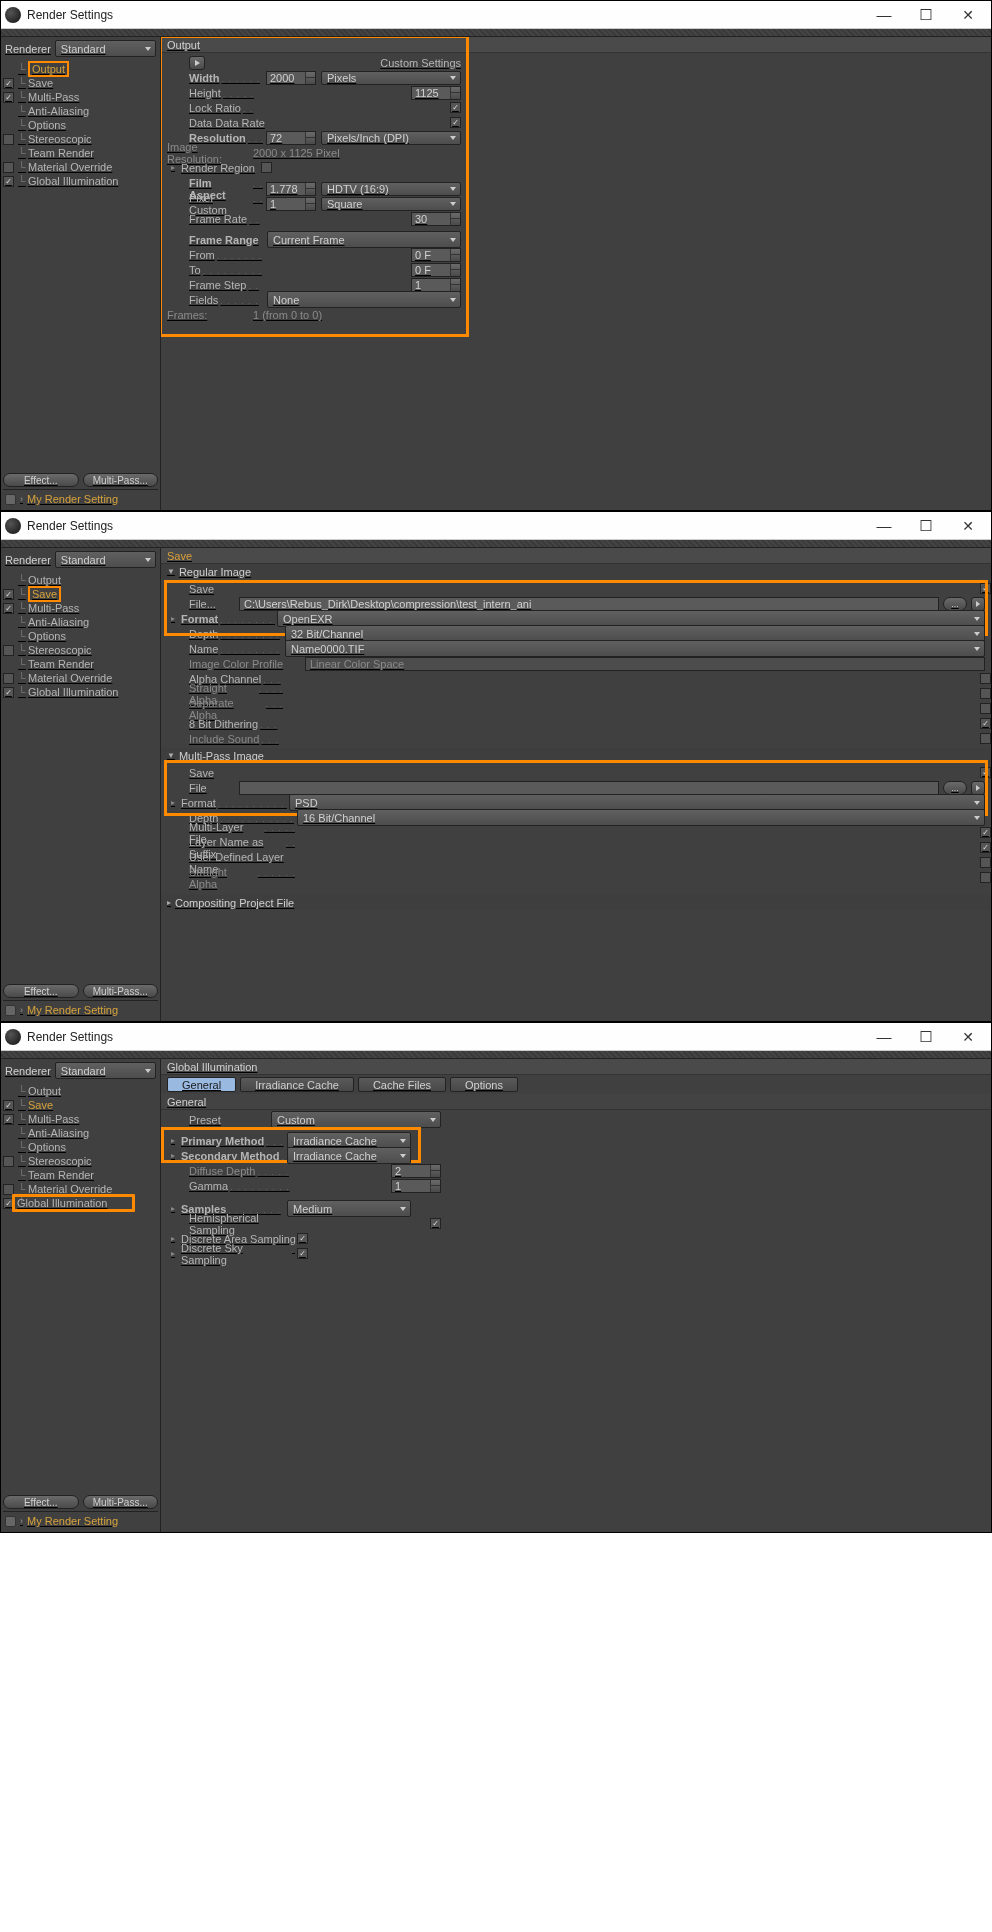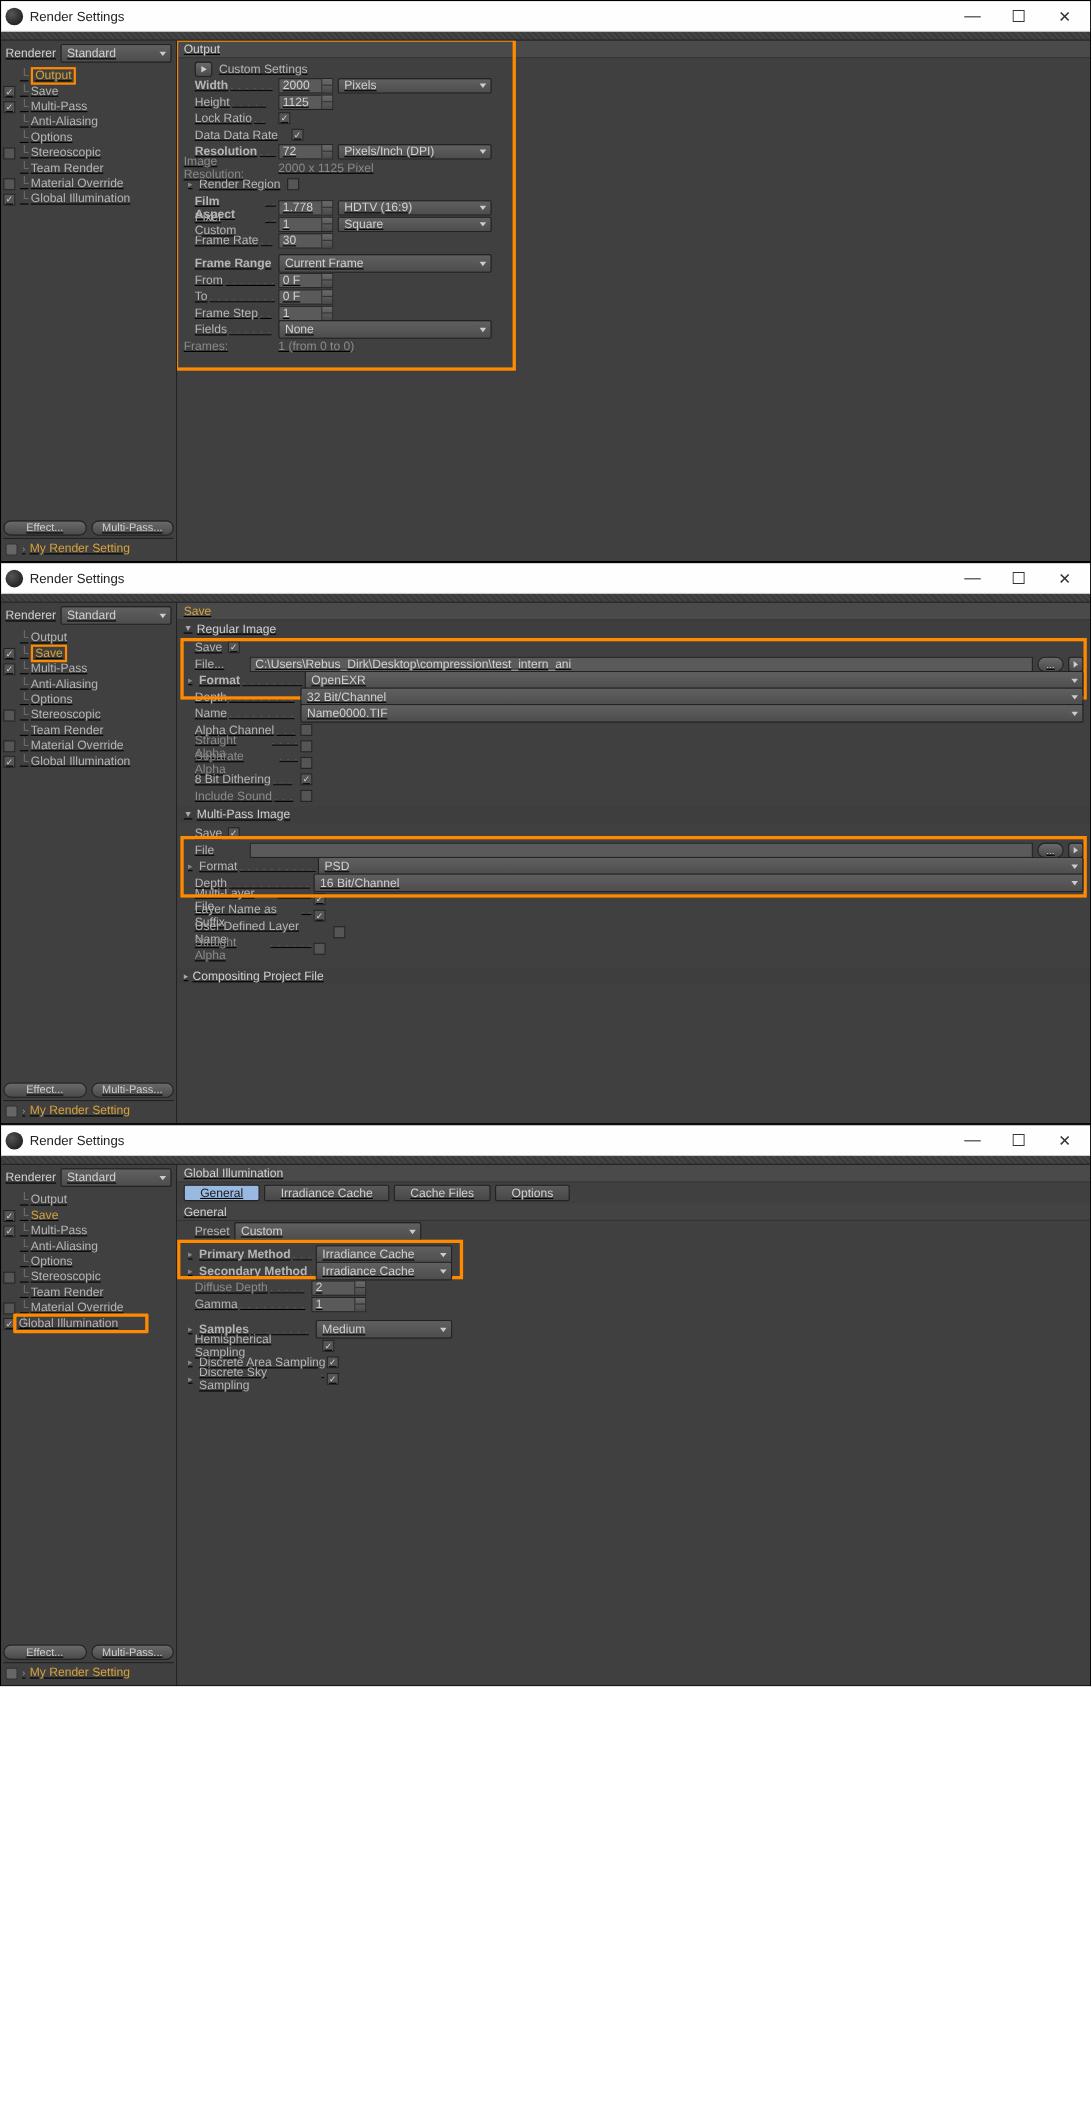--- a/index.html
+++ b/index.html
@@ -51,21 +51,21 @@
   .preset-row{display:flex;align-items:center;gap:4px;padding:3px 2px;font-size:11px;color:var(--yellow);border-top:1px solid #222;}
   .preset-row .ico{width:11px;height:11px;background:#666;border:1px solid #333;border-radius:2px;}
   .preset-row .arrow{color:#999;font-size:9px;}
   .content{flex:1;background:var(--panel);overflow:hidden;position:relative;}
   .section-title{background:#4a4a4a;font-size:11px;color:var(--text-light);padding:2px 6px;height:16px;display:flex;align-items:center;border-bottom:1px solid #333;}
   .section-title.yellow{color:var(--yellow);}
   .group-header{background:#3e3e3e;font-size:11px;color:var(--text-light);padding:1px 6px;height:15px;display:flex;align-items:center;gap:4px;}
   .group-header .tri{font-size:8px;color:#aaa;}
   .form{padding:2px 0;}
   .form-row{display:flex;align-items:center;height:15px;font-size:11px;color:var(--text);padding-left:10px;}
-  .form-row.indent{padding-left:16px;}
+  .form-row.indent{padding-left:28px;justify-content:space-between;}
   .form-row .expand{width:10px;color:#888;font-size:8px;}
   .form-row .label{display:flex;align-items:baseline;flex-shrink:0;}
   .form-row .label .dots{color:#666;letter-spacing:1px;font-size:9px;margin:0 2px;white-space:nowrap;overflow:hidden;}
   .form-row .label-76{width:76px;}
   .form-row .label-96{width:96px;}
   .form-row .label-108{width:108px;}
   .num-field{width:50px;height:14px;background:var(--field);border:1px solid #222;font-size:11px;color:var(--text-light);padding:0 3px;display:flex;align-items:center;position:relative;}
   .num-field .spin{position:absolute;right:0;top:0;width:10px;height:100%;background:linear-gradient(#6a6a6a,#4a4a4a);border-left:1px solid #333;display:flex;flex-direction:column;}
   .num-field .spin::before,.num-field .spin::after{content:"";flex:1;display:flex;align-items:center;justify-content:center;}
   .num-field .spin::before{border-bottom:1px solid #333;background:center/6px no-repeat;}
@@ -457,20 +457,28 @@
         </div>
         <div class="form-row indent">
           <span class="label label-96">
                 <span>Name</span>
                 <span class="dots">. . . . . . . . .</span>
               </span>
           <div class="dropdown" style="flex:1;margin-right:6px">
                 <span>Name0000.TIF</span>
               </div>
         </div>
+        <div class="form-row indent muted">
+          <span class="label label-96">
+                <span>Image Color Profile</span>
+              </span>
+          <div class="text-field muted" style="flex:1;margin-right:6px;background:#4c4c4c">
+                <span>Linear Color Space</span>
+              </div>
+        </div>
         <div class="form-row indent">
               <span class="label label-96">
                 <span>Alpha Channel</span>
                 <span class="dots">. . .</span>
               </span>
               <div class="cb-inline off"></div>
             </div>
         <div class="form-row indent muted">
               <span class="label label-96">
                 <span>Straight Alpha</span>

